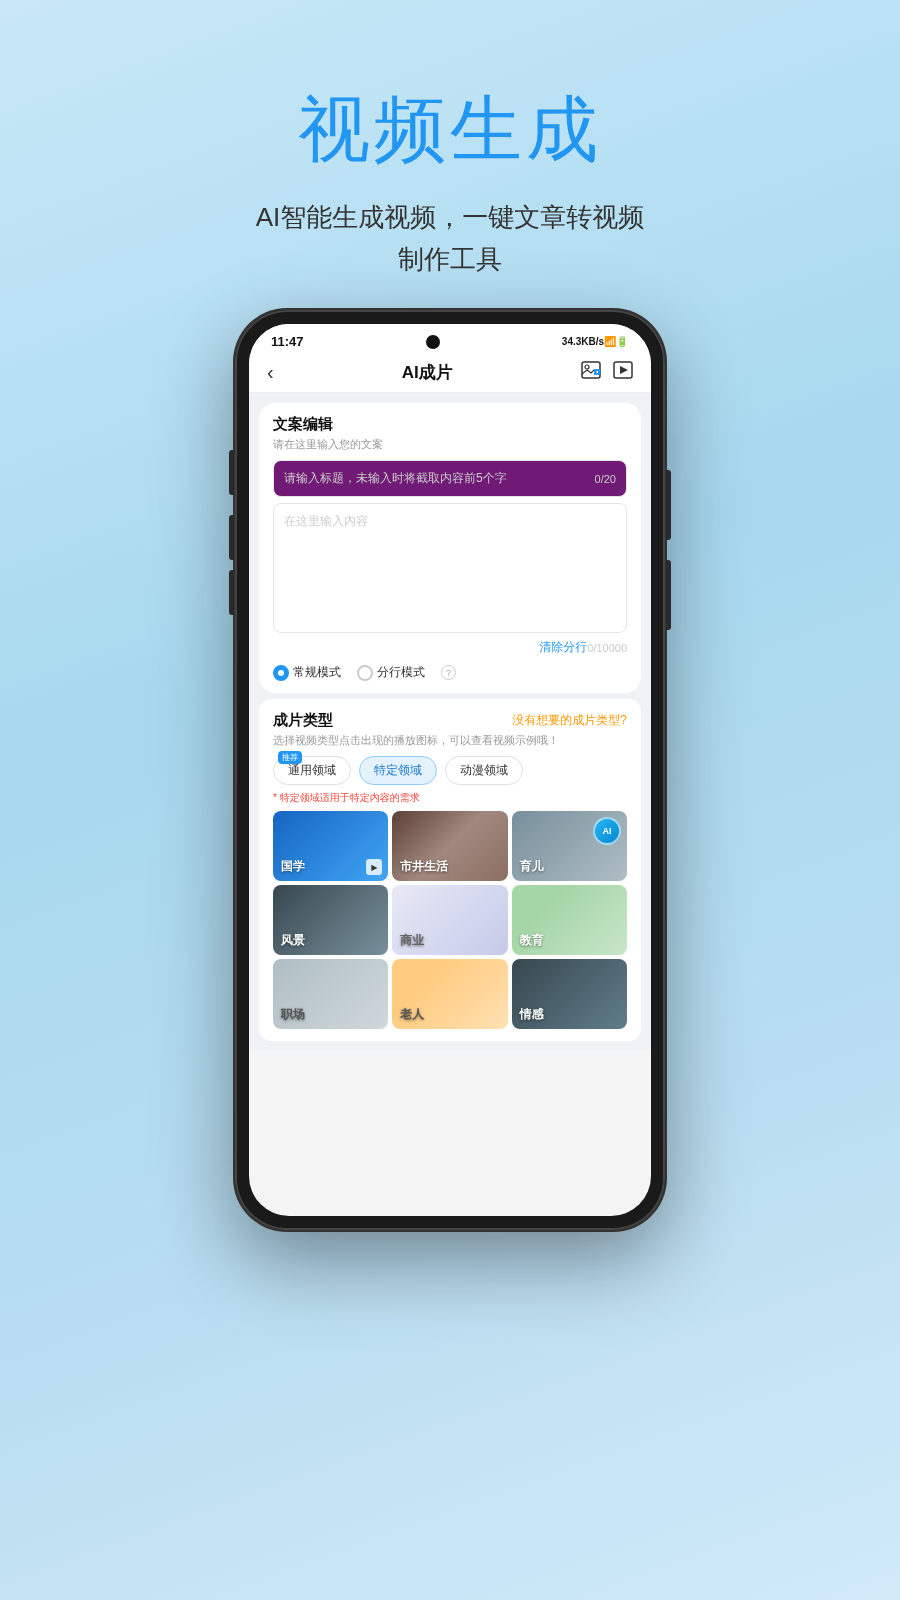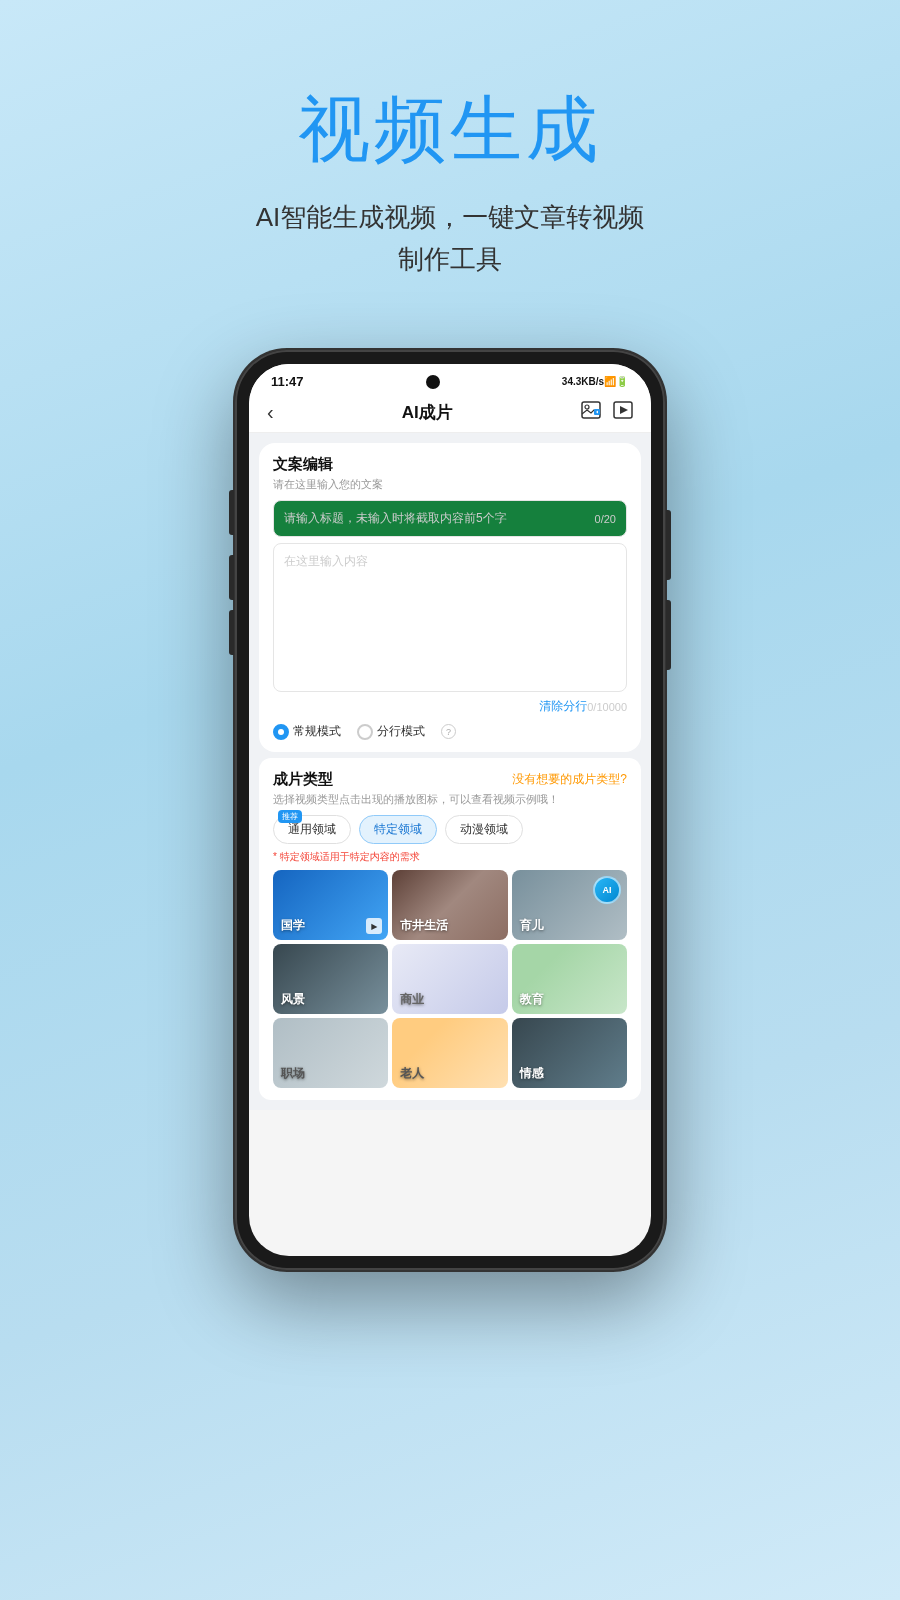--- a/index.html
+++ b/index.html
@@ -32,21 +32,20 @@
     .page-subtitle {
       font-size: 26px;
       color: #333;
       margin-top: 28px;
       line-height: 1.6;
       text-align: center;
     }
 
     
     .phone-container {
-      margin-top: 40px;
       position: relative;
       width: 430px;
       height: 920px;
     }
 
     .phone-frame {
       position: absolute;
       top: 0; left: 0;
       width: 430px;
       height: 920px;
@@ -188,36 +187,36 @@
     .input-field {
       border: 1px solid #e5e5e5;
       border-radius: 8px;
       padding: 9px 10px;
       font-size: 12px;
       color: #ccc;
       display: flex;
       justify-content: space-between;
       align-items: center;
       margin-bottom: 6px;
-      background: #15803d;
+      background: #701a75;
       gap: 48px;
     }
 
     .char-count {
       font-size: 11px;
       color: #ccc;
     }
 
     .content-input {
       border: 1px solid #e5e5e5;
       border-radius: 8px;
       padding: 9px 10px;
       font-size: 12px;
       color: #ccc;
-      height: 149px;
+      height: 130px;
       background: white;
     }
 
     .input-footer {
       display: flex;
       justify-content: flex-end;
       align-items: center;
       margin-top: 6px;
     }
 

